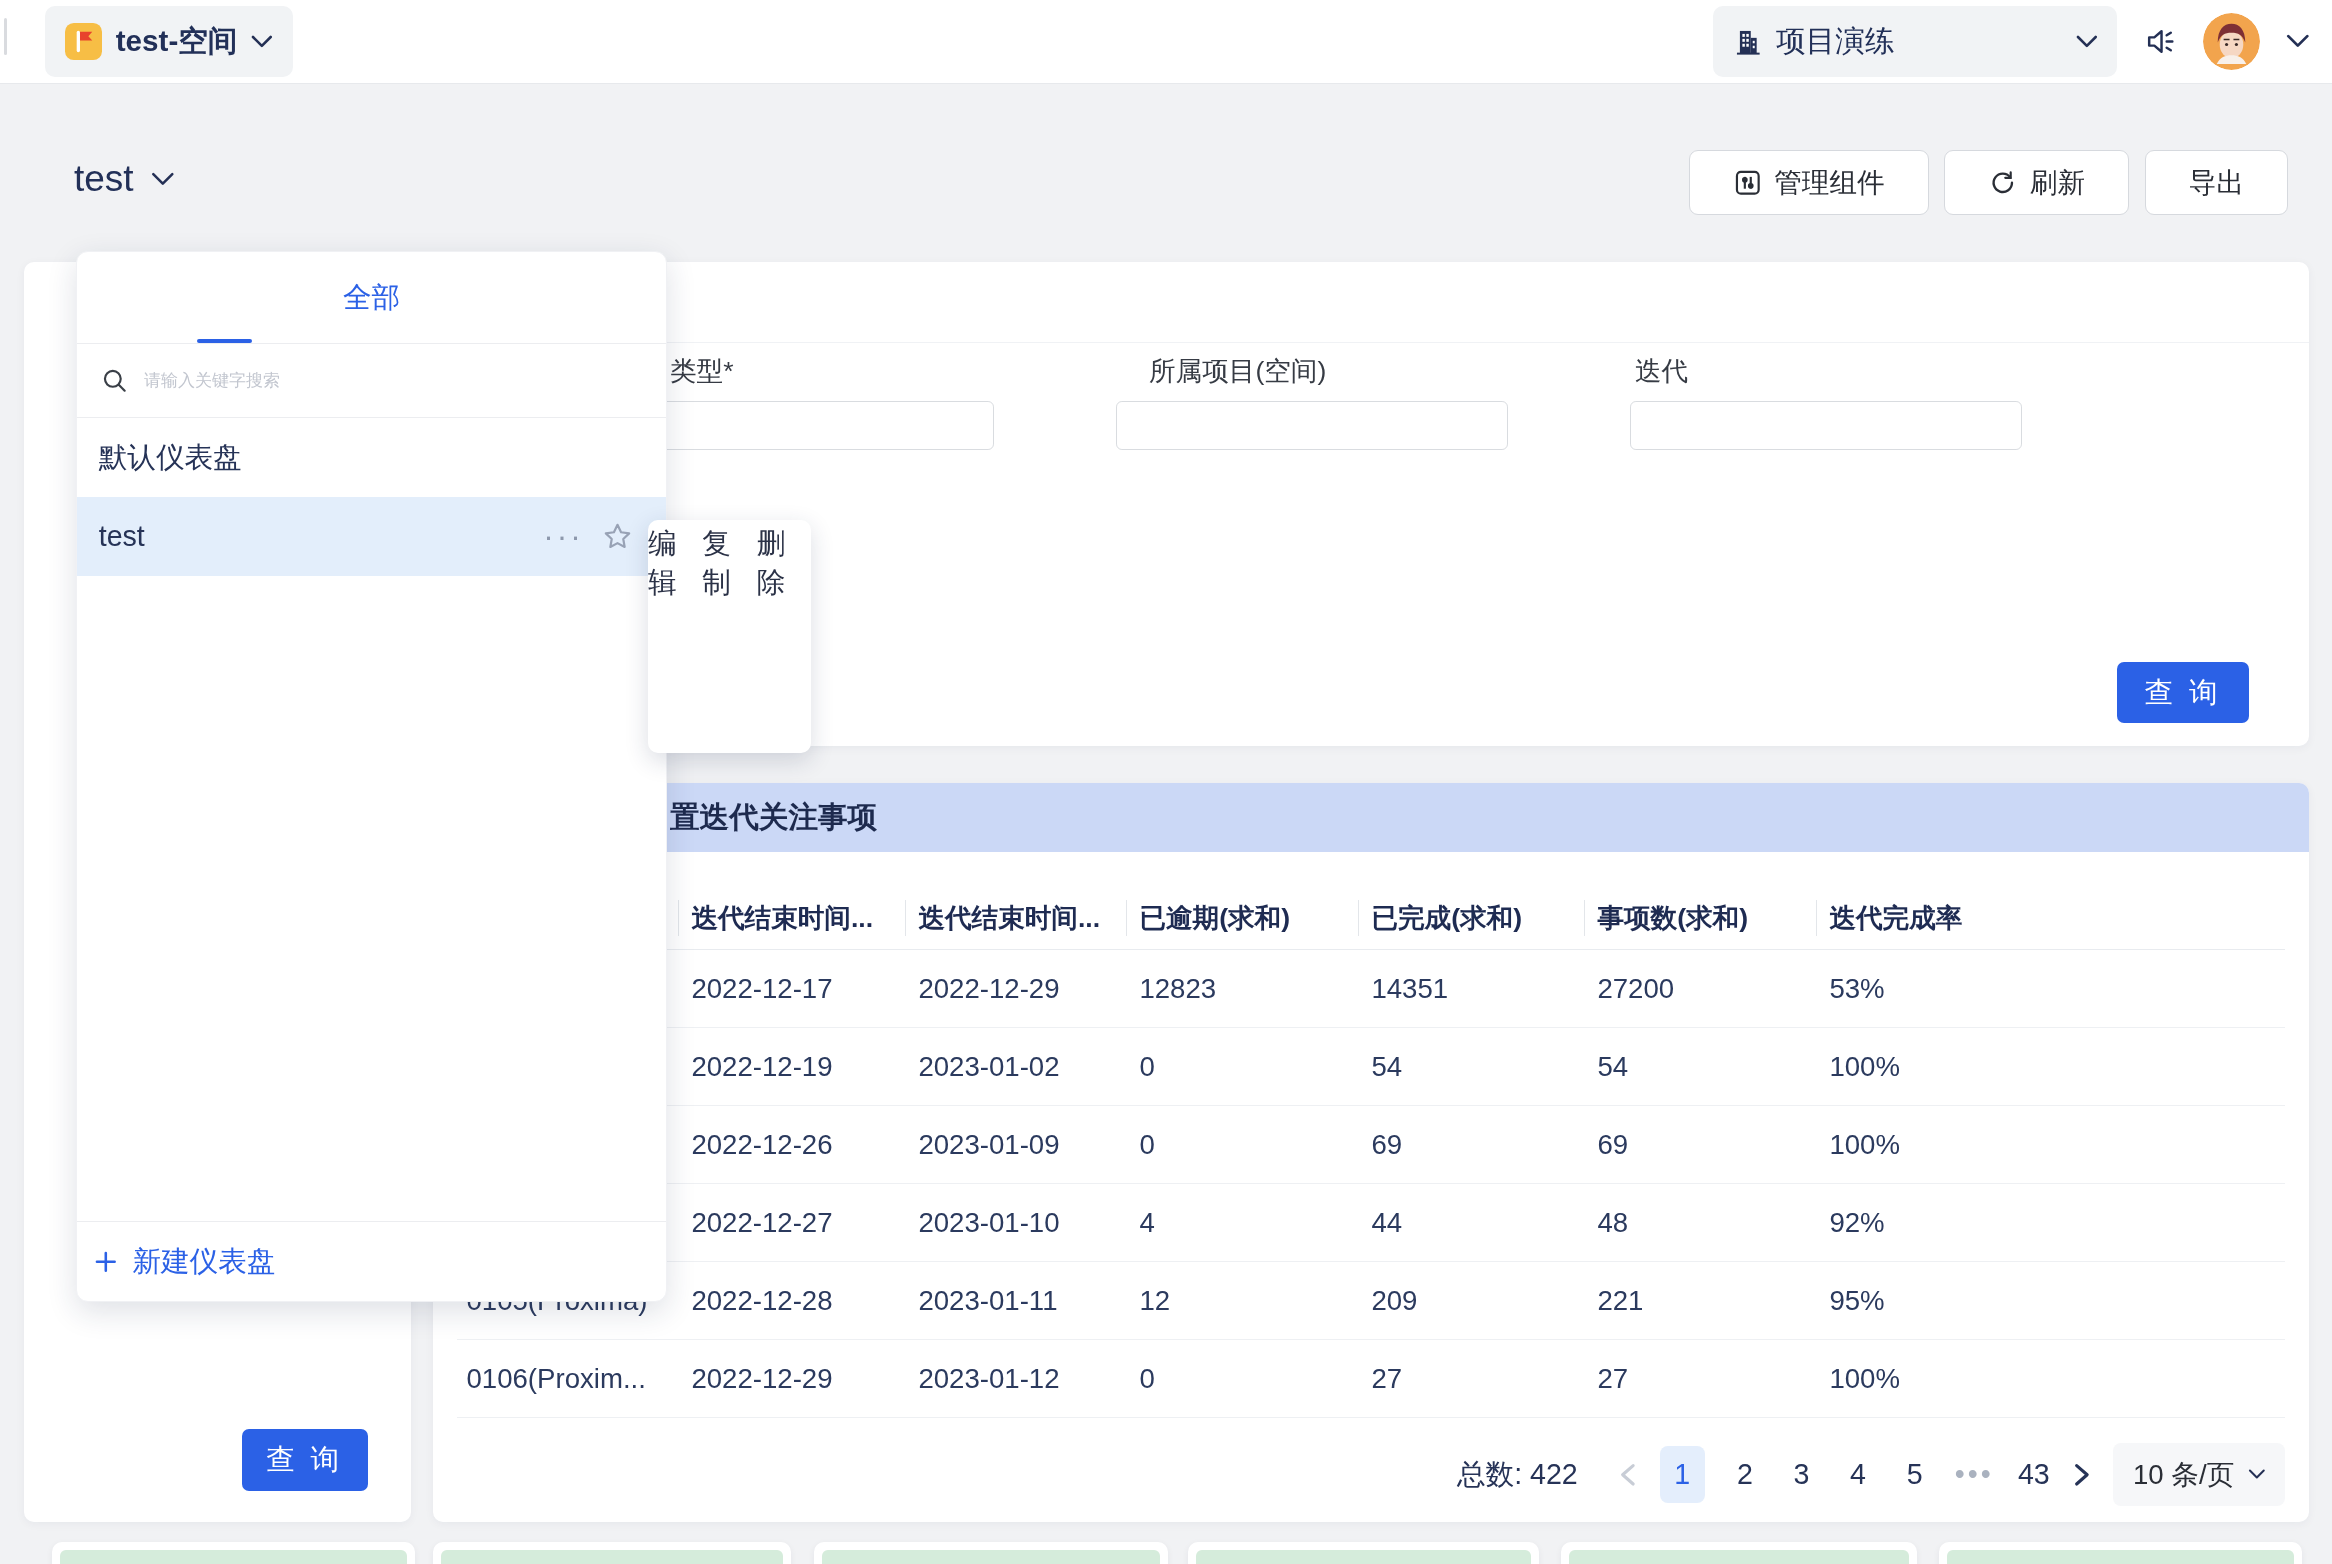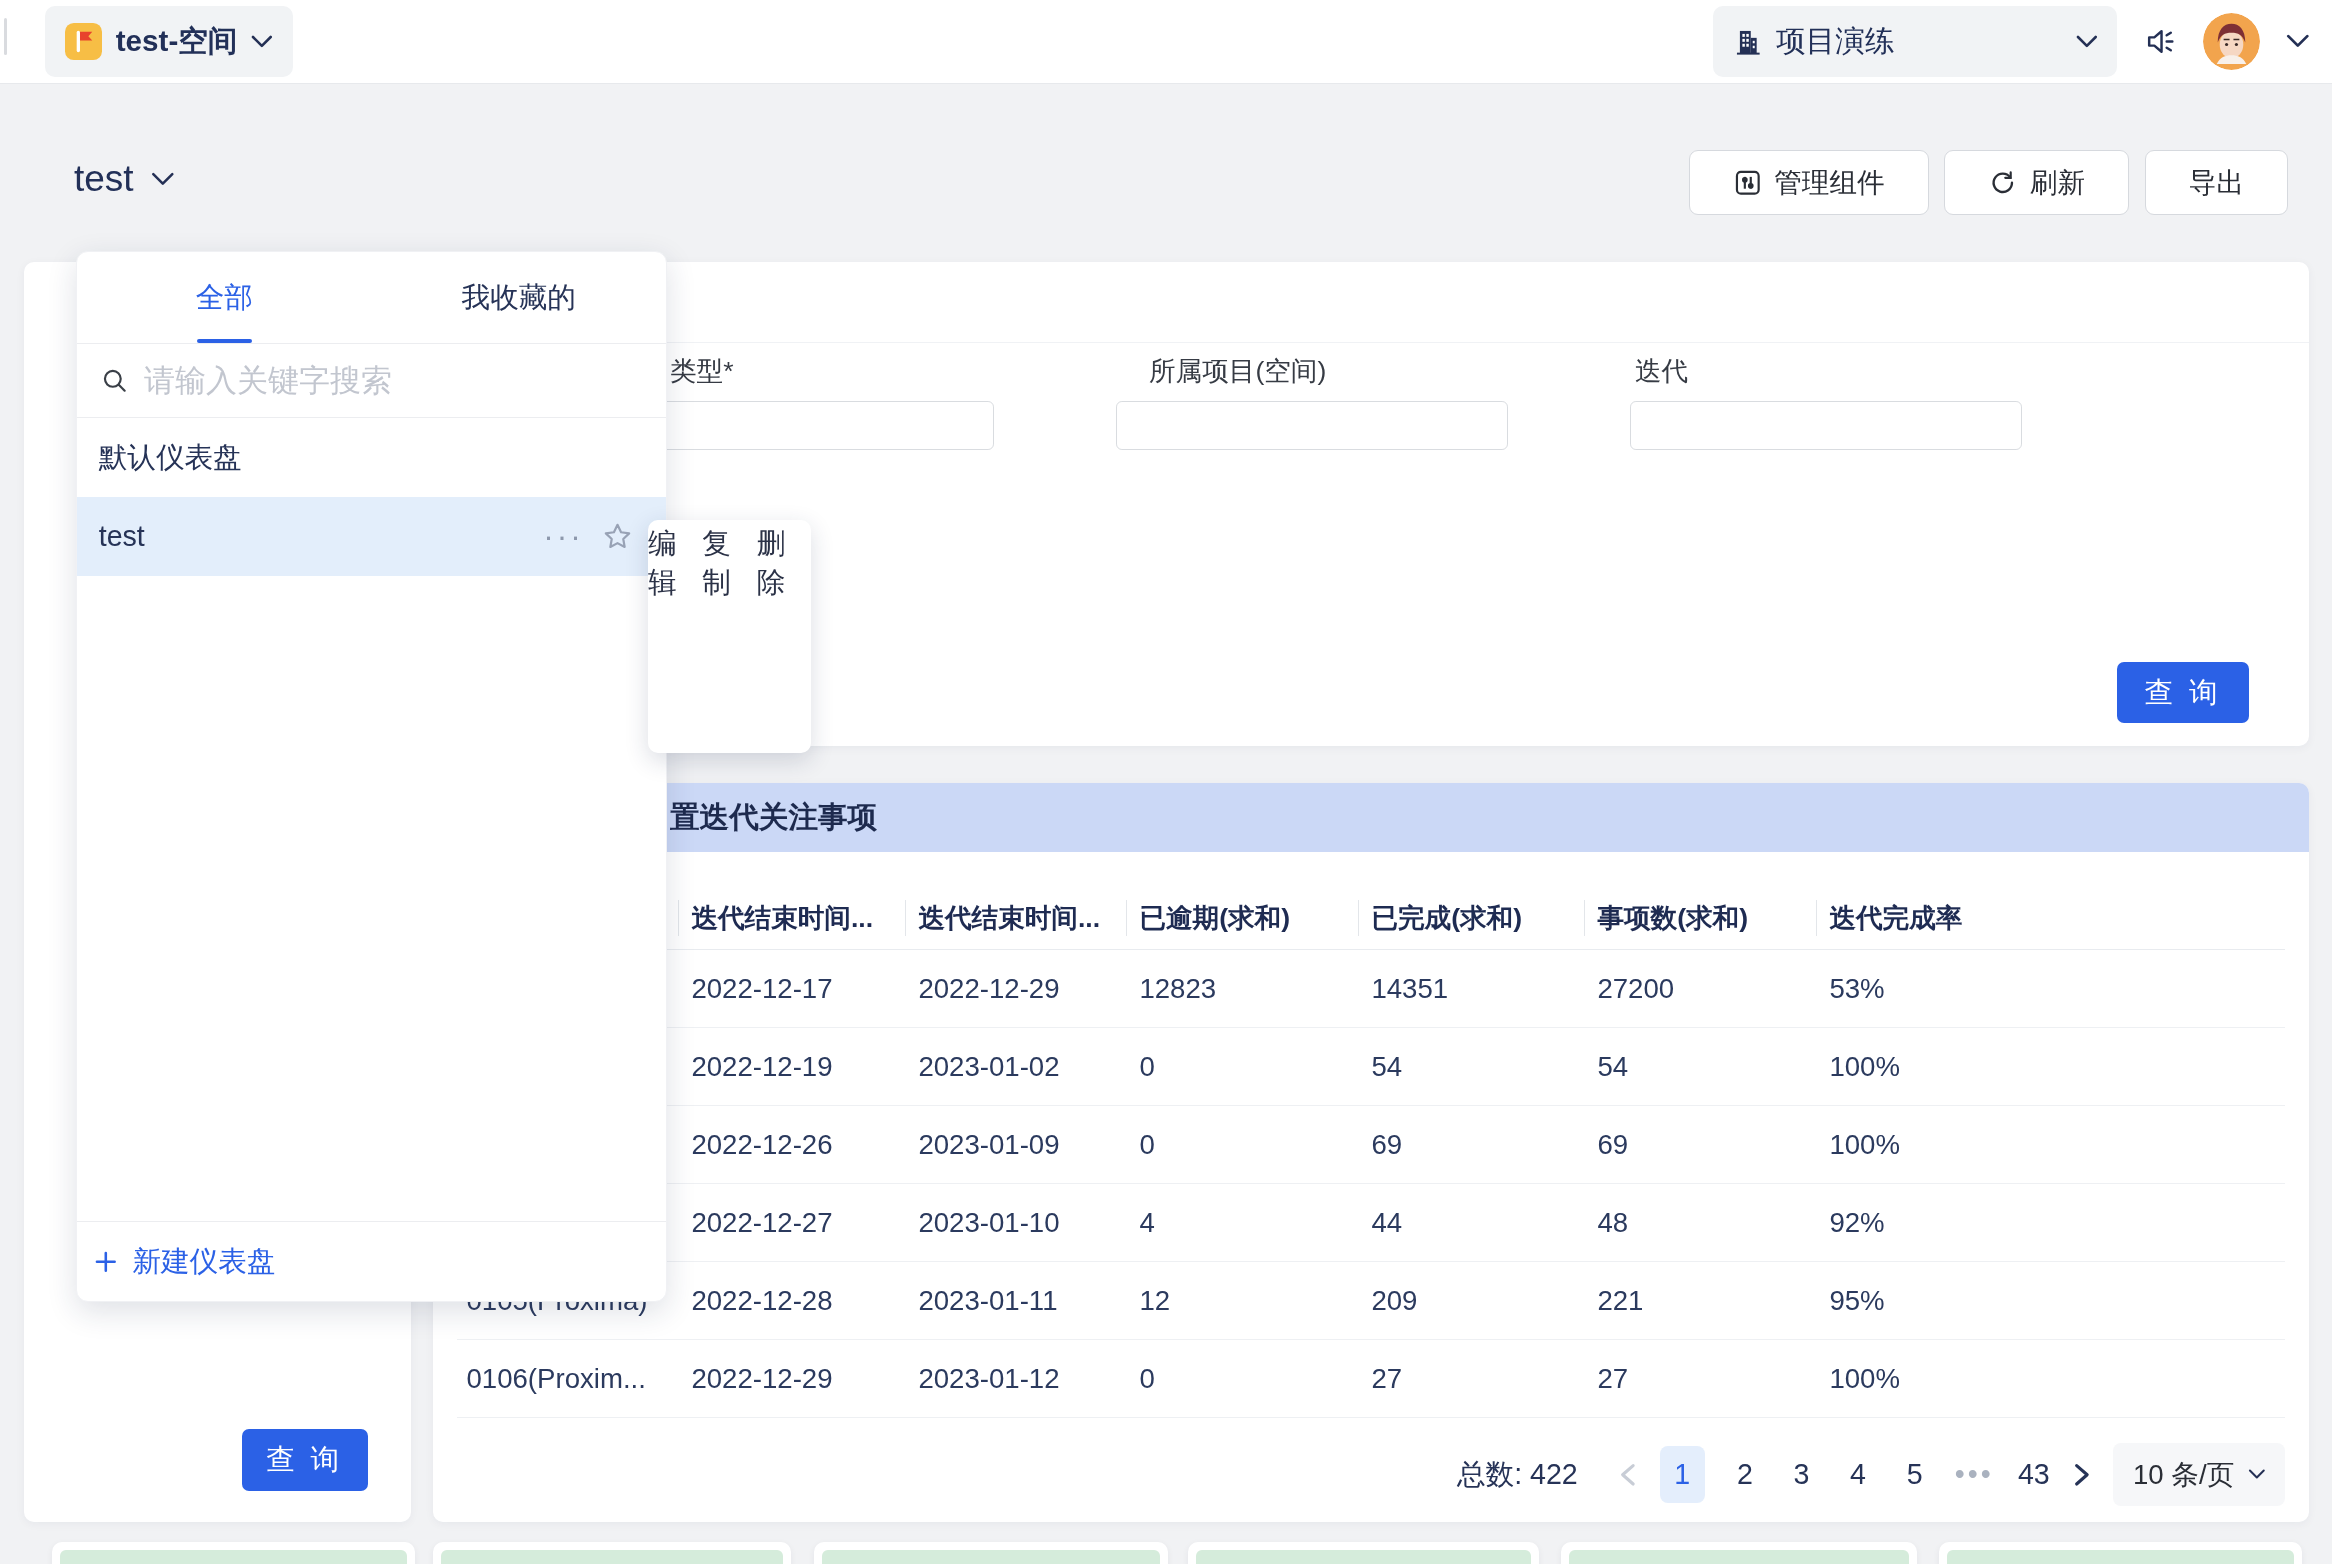--- a/index.html
+++ b/index.html
@@ -75,21 +75,21 @@
   
   .panel{position:absolute;left:76px;top:251px;width:591px;height:1051px;background:#fff;
     border-radius:11.8px;border:1px solid #f0f1f4;box-sizing:border-box;z-index:10;
     box-shadow:0 9.9px 29.6px rgba(30,42,78,.14);display:flex;flex-direction:column}
   .tabs{display:flex;height:91px;border-bottom:1px solid #ecedf0;position:relative;flex:none}
   .tab{flex:1;display:flex;align-items:center;justify-content:center;font-size:28.6px;color:#263357;cursor:pointer}
   .tab.active{color:#2B61E6}
   .tab-underline{position:absolute;left:120px;bottom:0;width:55px;height:3.9px;background:#2B61E6;border-radius:2px}
   .search-row{height:73px;border-bottom:1px solid #ecedf0;display:flex;align-items:center;
     padding:0 23.6px;gap:13.8px;flex:none}
-  .search-row input{border:none;outline:none;font-size:31px;color:#263357;flex:1;font-family:inherit;background:transparent}
+  .search-row input{border:none;outline:none;font-size:17px;color:#263357;flex:1;font-family:inherit;background:transparent}
   .search-row input::placeholder{color:#c2c6cf}
   .plist{flex:none}
   .item{height:79px;display:flex;align-items:center;padding:0 21.7px;font-size:28.6px;color:#263357;cursor:pointer}
   .item.selected{background:#E3EEFB}
   .item .spacer{flex:1}
   .dots{color:#8e99ad;font-size:31.5px;letter-spacing:3px;line-height:19.7px;cursor:pointer}
   .star{margin-left:17.7px;margin-right:9.9px;display:flex;cursor:pointer}
   .panel-footer{margin-top:auto;height:79px;border-top:1px solid #ecedf0;display:flex;align-items:center;
     padding:0 16px;color:#2B61E6;font-size:28.6px;gap:13.8px;cursor:pointer;flex:none}
   
@@ -338,21 +338,20 @@
             <polyline points="2,2 11,11 20,2"></polyline>
           </svg>
       </span>
     </span>
   </div>
 </div>
 
 <div class="panel">
   <div class="tabs">
     <div class="tab active">全部</div>
-    <div class="tab">我收藏的</div>
     <div class="tab-underline"></div>
   </div>
   <div class="search-row">
     <span style="display:flex">
       <svg width="27.6" height="27.6" viewBox="0 0 28 28" fill="none" stroke="#3a3f47" stroke-width="2.2" stroke-linecap="round">
           <circle cx="12" cy="12" r="8"></circle>
           <path d="M18 18l6 6"></path>
         </svg>
     </span>
     <input value="" placeholder="请输入关键字搜索" style="">

